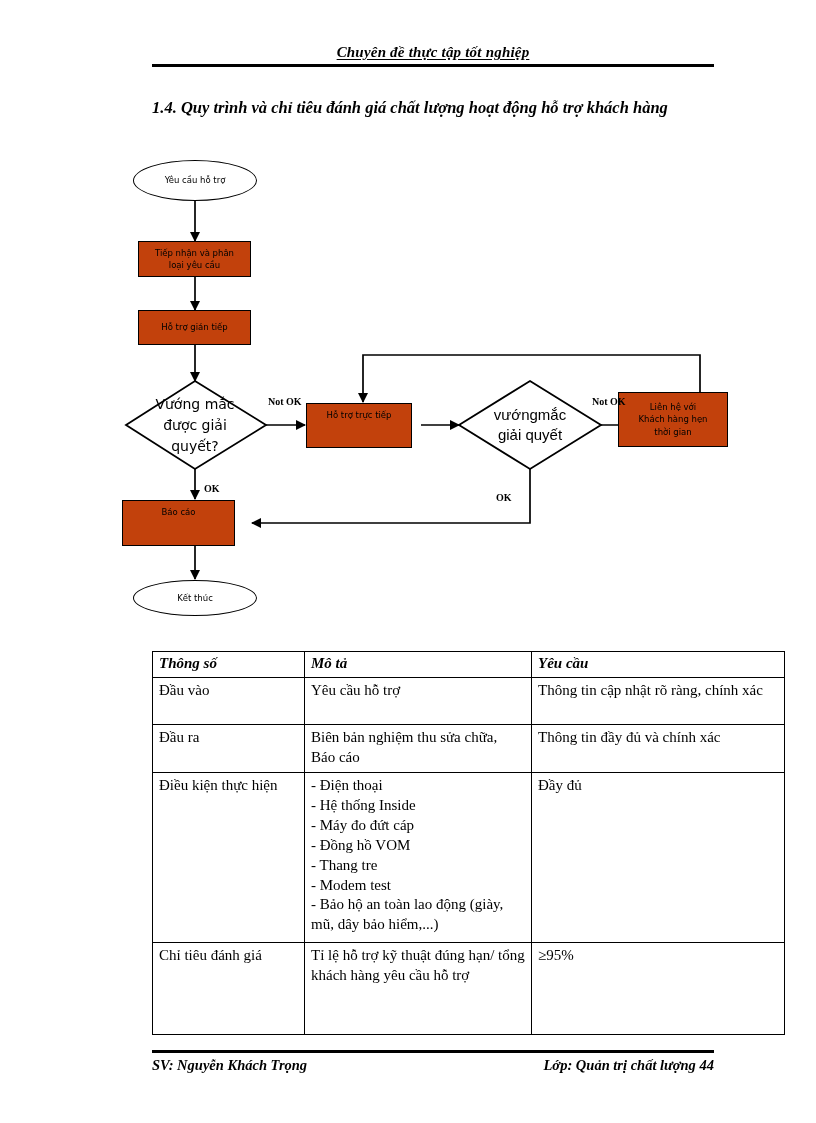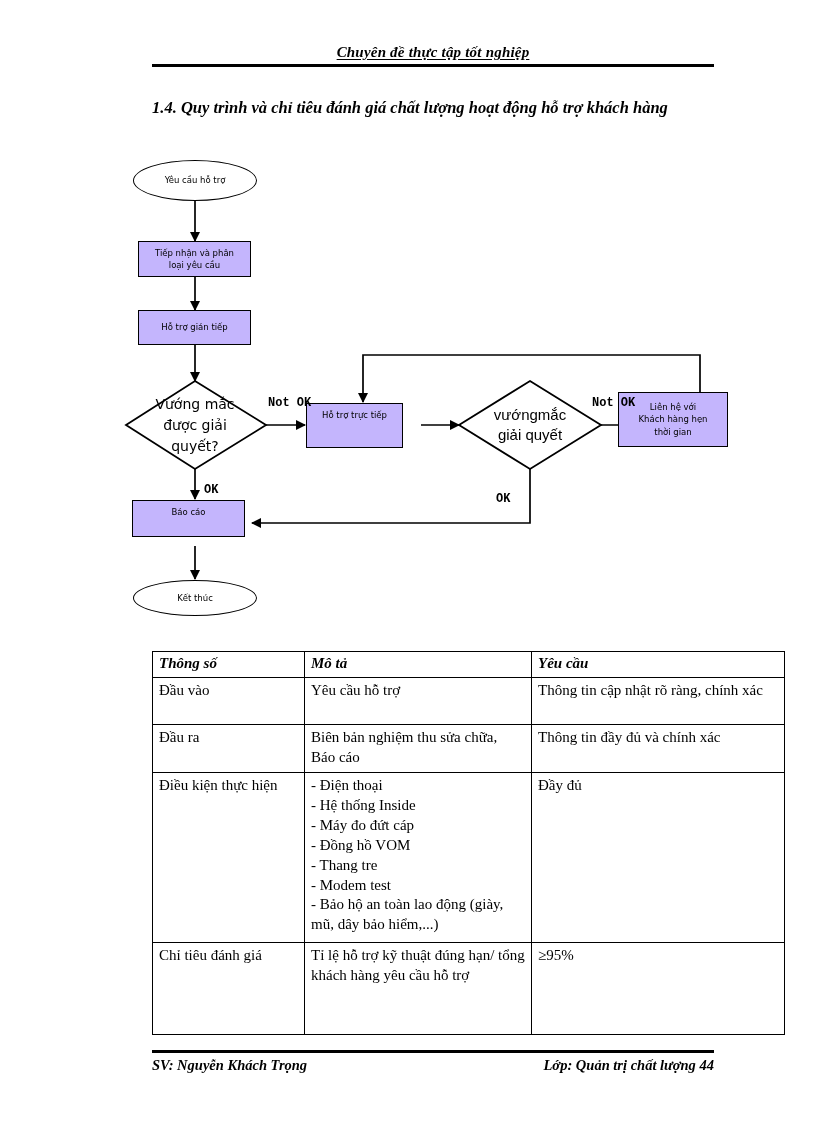--- a/index.html
+++ b/index.html
@@ -66,35 +66,35 @@
     align-items: center;
     justify-content: center;
     text-align: center;
     font-family: "DejaVu Sans", "Liberation Sans", sans-serif;
     font-size: 8.5px;
     line-height: 1.45;
     color: #000;
   }
   .fc-box {
     border: 1.6px solid #000;
-    background: #c4b5fd;
+    background: #c2410c;
   }
   .fc-box.top-align {
     align-items: flex-start;
     padding-top: 5px;
   }
   .fc-ellipse {
     border: 1.8px solid #000;
     border-radius: 50%;
     background: #fff;
   }
   .fc-label {
     position: absolute;
-    font-family: Liberation Mono, monospace;
-    font-size: 12px;
+    font-family: Liberation Serif, serif;
+    font-size: 10px;
     font-weight: bold;
     color: #000;
     white-space: nowrap;
   }
   .fc-diamond-text {
     position: absolute;
     display: flex;
     align-items: center;
     justify-content: center;
     text-align: center;
@@ -221,36 +221,36 @@
   <div class="fc-node fc-box" style="left:138px; top:310px; width:113px; height:35px;">
     <span>Hỗ trợ gián tiếp</span>
   </div>
 
   <div class="fc-diamond-text" style="left:136px; top:395px; width:118px; height:60px; white-space:pre-line;">
     <span>Vướng mắc
 được giải
 quyết?</span>
   </div>
 
-  <div class="fc-node fc-box top-align" style="left:306px; top:403px; width:97px; height:45px;">
+  <div class="fc-node fc-box top-align" style="left:306px; top:403px; width:106px; height:45px;">
     <span>Hỗ trợ trực tiếp</span>
   </div>
 
   <div class="fc-diamond-text serif" style="left:470px; top:398px; width:120px; height:54px; white-space:pre-line;">
     <span>vướngmắc
 giải quyết</span>
   </div>
 
   <div class="fc-node fc-box" style="left:618px; top:392px; width:110px; height:55px; white-space:pre-line;">
     <span>Liên hệ với
 Khách hàng hẹn
 thời gian</span>
   </div>
 
-  <div class="fc-node fc-box top-align" style="left:132px; top:500px; width:113px; height:37px;">
+  <div class="fc-node fc-box top-align" style="left:122px; top:500px; width:113px; height:46px;">
     <span>Báo cáo</span>
   </div>
 
   <div class="fc-node fc-ellipse" style="left:133px; top:580px; width:124px; height:36px;">
     <span>Kết thúc</span>
   </div>
 
   <div class="fc-label" style="left:268px; top:396px;">Not OK</div>
   <div class="fc-label" style="left:204px; top:483px;">OK</div>
   <div class="fc-label" style="left:592px; top:396px;">Not OK</div>

